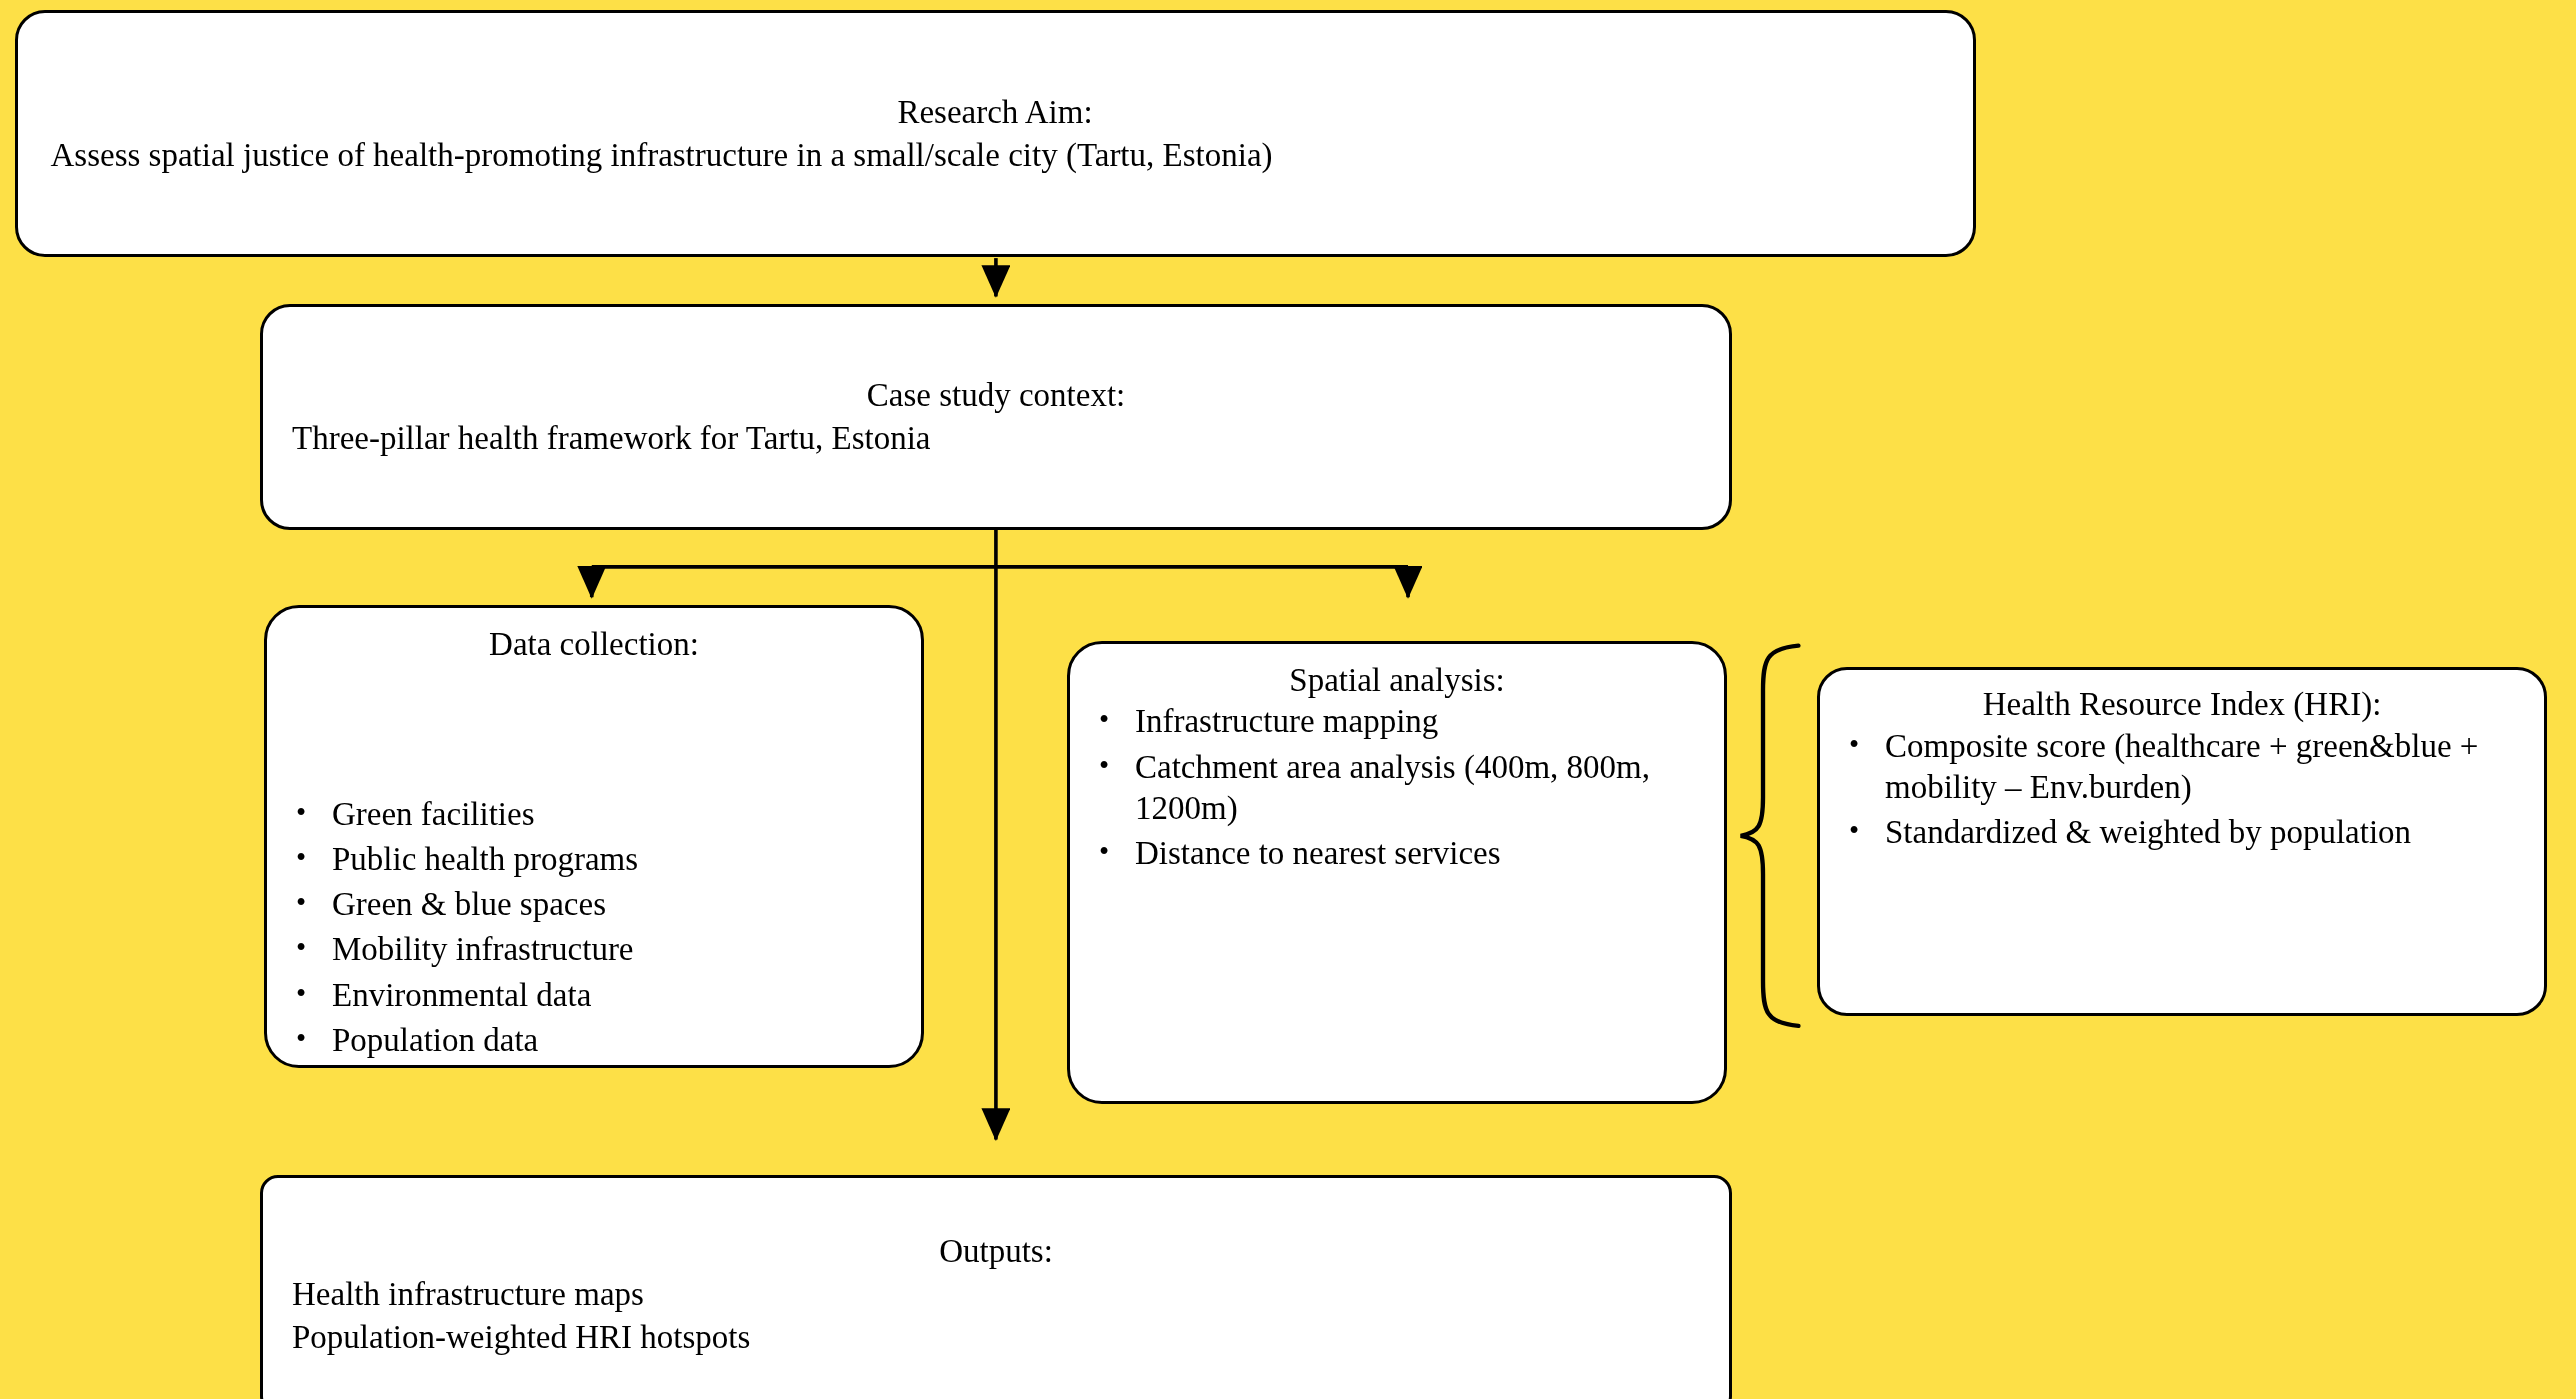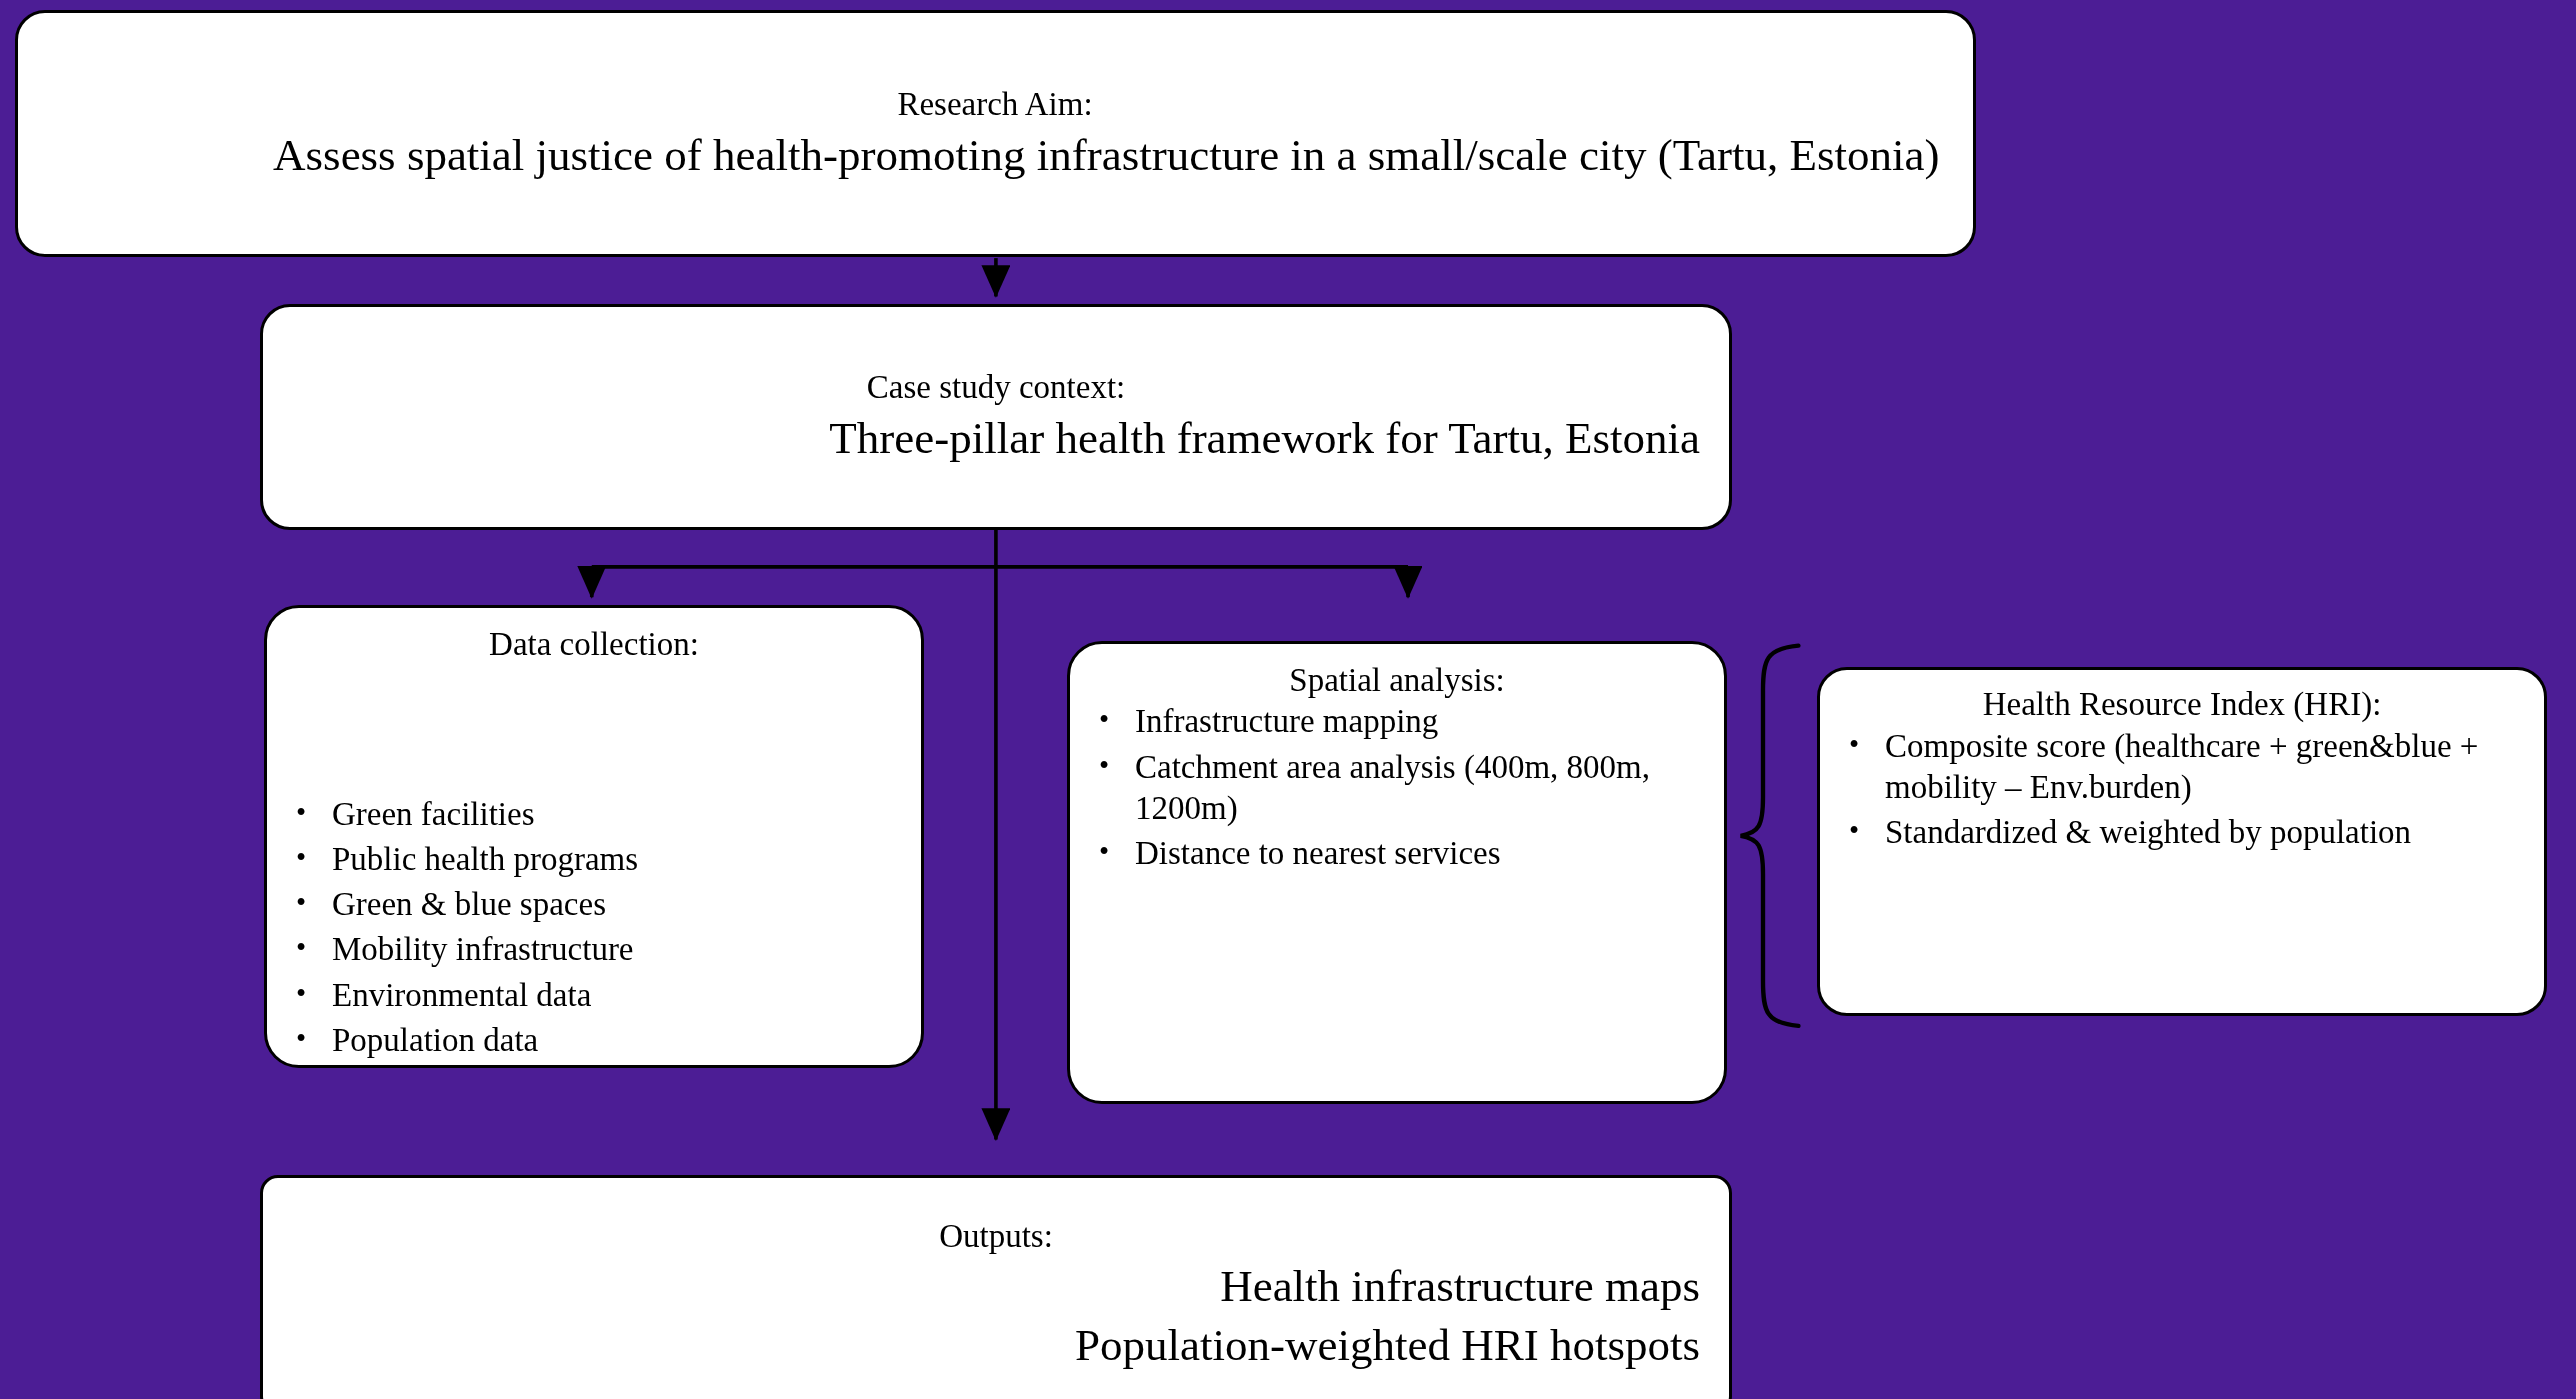--- a/index.html
+++ b/index.html
@@ -4,43 +4,43 @@
 <style>
   html, body {
     margin: 0;
     padding: 0;
     background: #ffffff;
   }
   #canvas {
     position: relative;
     width: 2576px;
     height: 1399px;
-    background: #4c1d95;
+    background: #fde047;
     font-family: "Liberation Serif", "DejaVu Serif", serif;
     color: #000000;
     overflow: hidden;
   }
   .node {
     position: absolute;
     box-sizing: border-box;
     border: 3.6px solid #000000;
     background: #ffffff;
     display: flex;
     flex-direction: column;
     justify-content: center;
   }
   .node-title {
     text-align: center;
     font-size: 33px;
     line-height: 1.30;
     white-space: pre-line;
   }
   .node-lines {
-    text-align: right;
-    font-size: 45px;
+    text-align: left;
+    font-size: 33px;
     line-height: 1.30;
   }
   .bullets {
     margin: 0;
     padding: 0;
     list-style: none;
   }
   .bullets li {
     position: relative;
     font-size: 33px;

